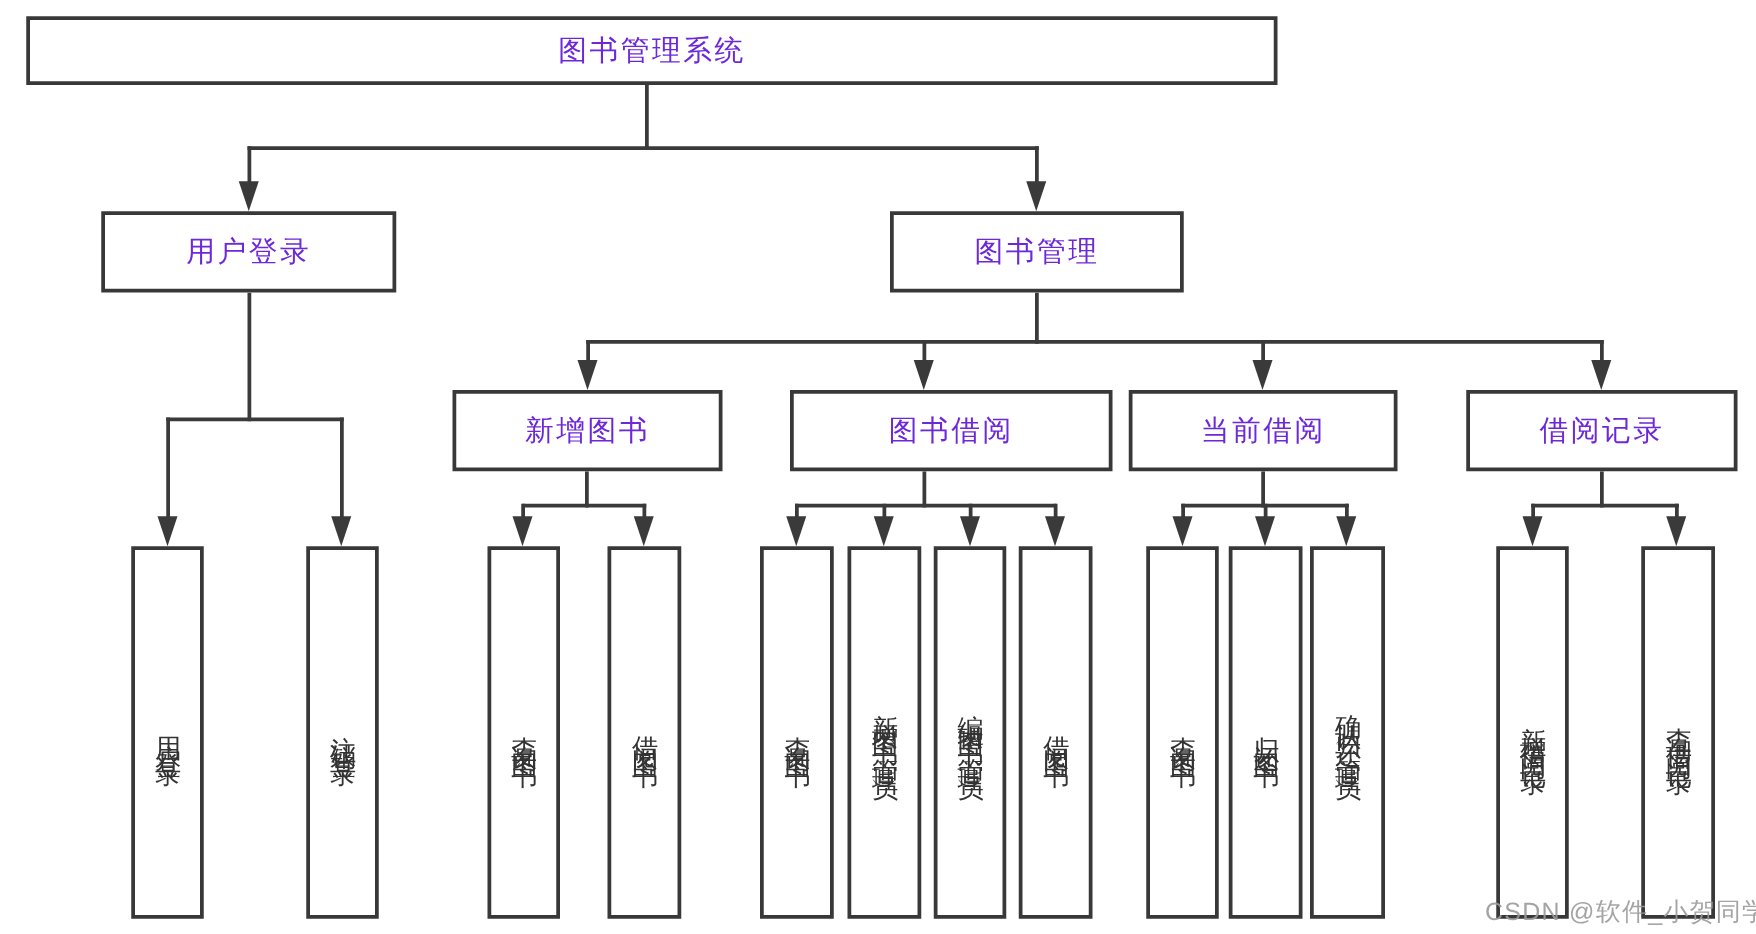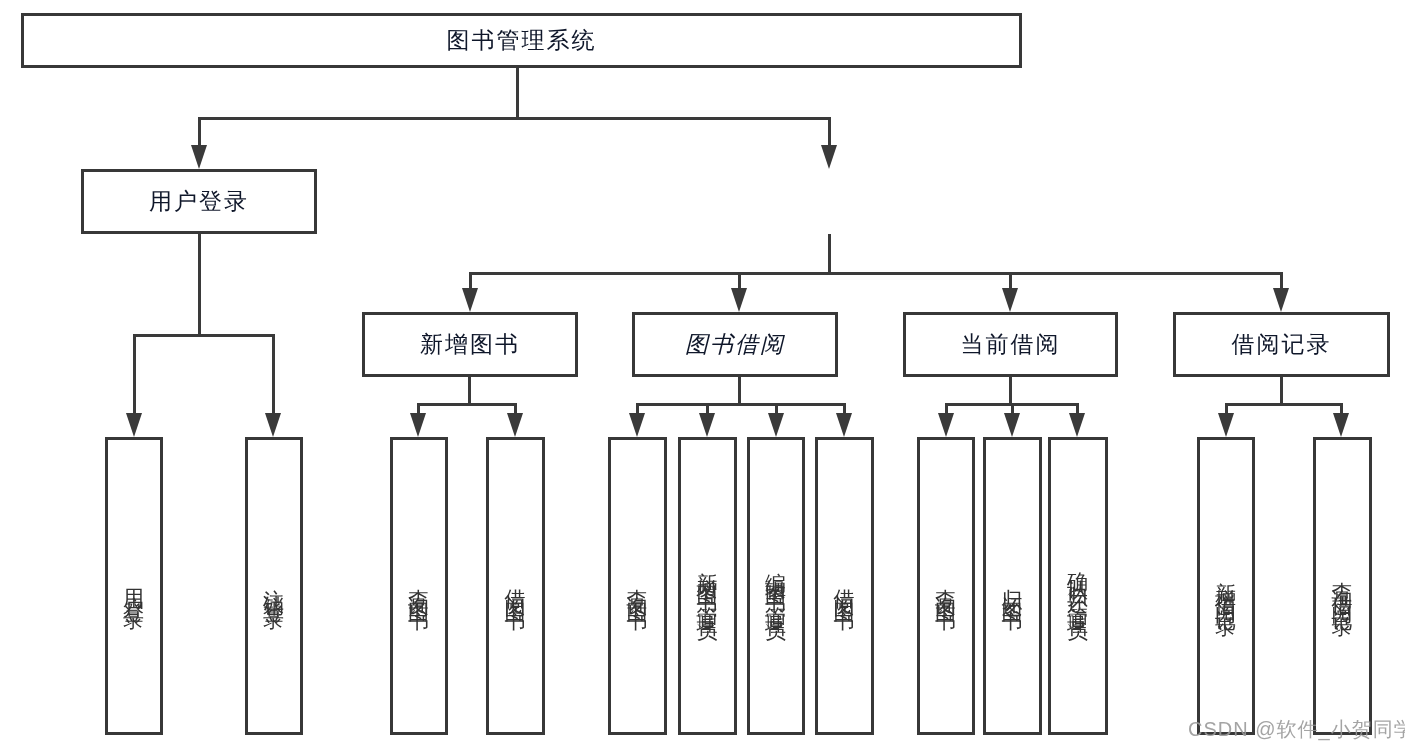--- a/index.html
+++ b/index.html
@@ -22,21 +22,21 @@
     border-right:8px solid transparent;
     border-top:24px solid #3a3a3a;
   }
   
   .box{
     position:absolute;box-sizing:border-box;
     border:3px solid #383838;background:#ffffff;
     display:flex;align-items:center;justify-content:center;
   }
   .hbox span{
-    font-size:23px;color:#0f172a;letter-spacing:2px;white-space:nowrap;
+    font-size:23px;color:#6d28d9;letter-spacing:2px;white-space:nowrap;
   }
   .vbox span{
     writing-mode:vertical-rl;text-orientation:mixed;
     font-size:21px;color:#333333;letter-spacing:7px;
     line-height:1;white-space:nowrap;
   }
   .watermark{
     position:absolute;left:1188px;top:716px;
     font-size:20px;letter-spacing:1px;
     color:rgba(154,154,154,0.9);
@@ -108,25 +108,28 @@
   <div class="vline" style="left:1340px;top:403px;height:12px;"></div>
   <div class="arr" style="left:1333px;top:413px;"></div>
 
   <div class="box hbox" style="left:21px;top:13px;width:1001px;height:55px;">
     <span>图书管理系统</span>
   </div>
 
   <div class="box hbox" style="left:81px;top:169px;width:236px;height:65px;">
     <span>用户登录</span>
   </div>
+  <div class="box hbox" style="left:712px;top:169px;width:235px;height:65px;">
+    <span>图书管理</span>
+  </div>
 
   <div class="box hbox" style="left:362px;top:312px;width:216px;height:65px;">
     <span>新增图书</span>
   </div>
-  <div class="box hbox" style="left:632px;top:312px;width:206px;height:65px;font-style:italic;">
+  <div class="box hbox" style="left:632px;top:312px;width:258px;height:65px;">
     <span>图书借阅</span>
   </div>
   <div class="box hbox" style="left:1173px;top:312px;width:217px;height:65px;">
     <span>借阅记录</span>
   </div>
   <div class="box hbox" style="left:903px;top:312px;width:215px;height:65px;">
     <span>当前借阅</span>
   </div>
 
   <div class="box vbox" style="left:105px;top:437px;width:58px;height:298px;">

